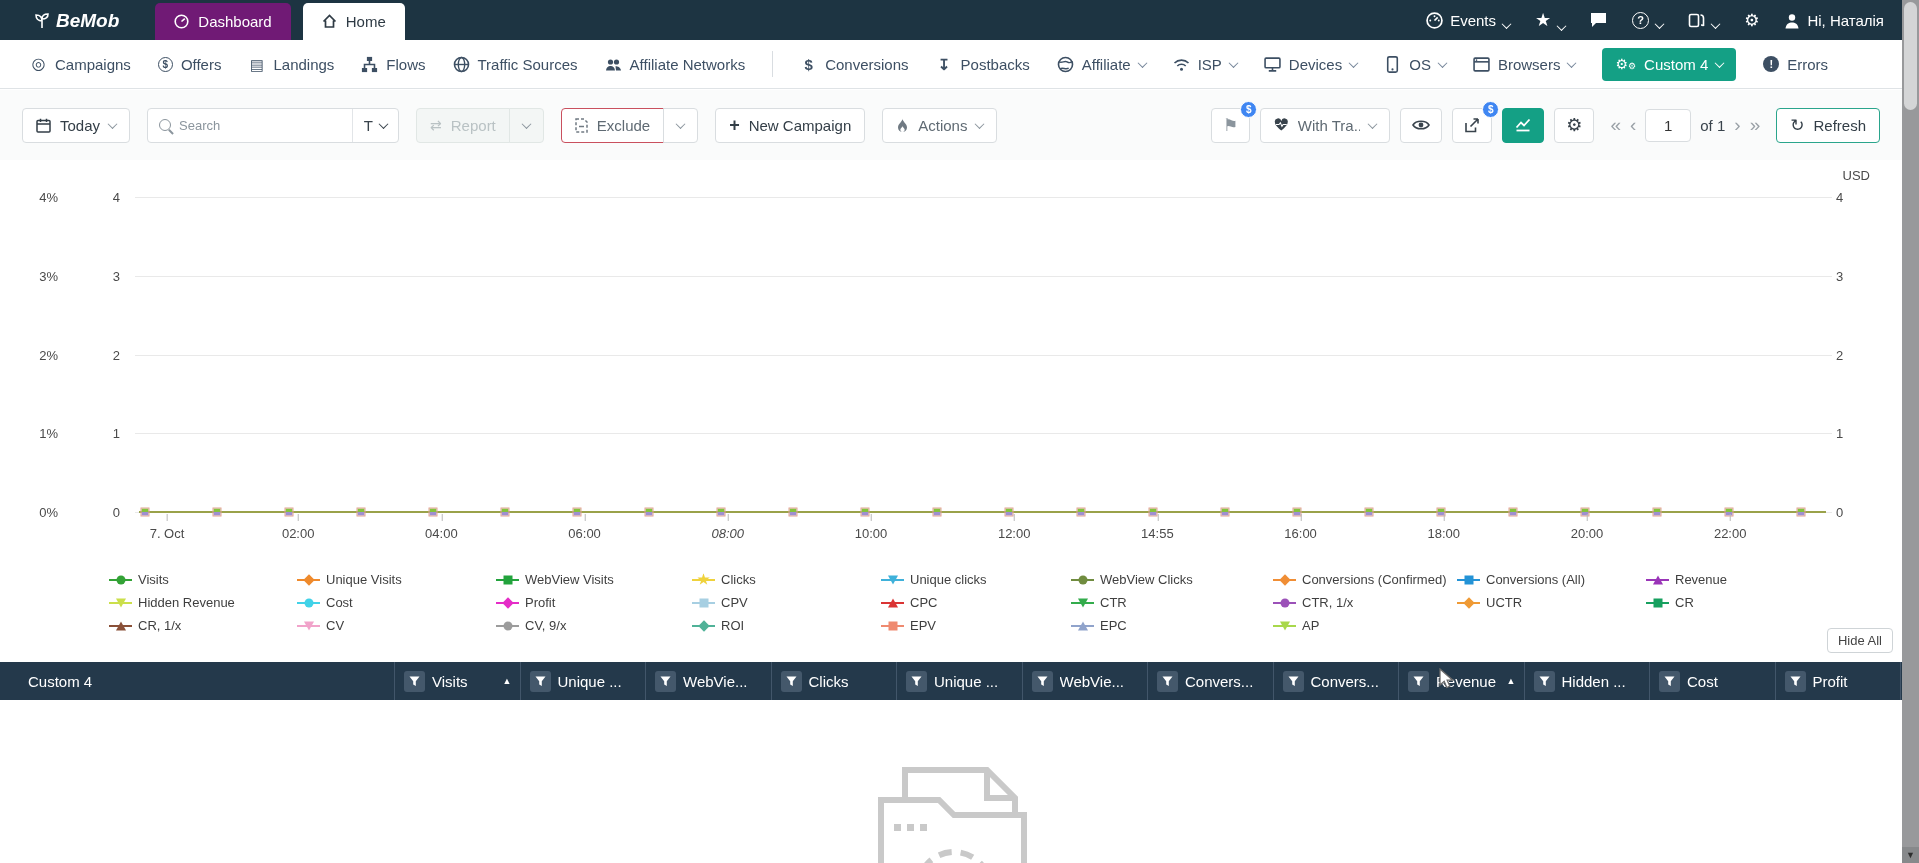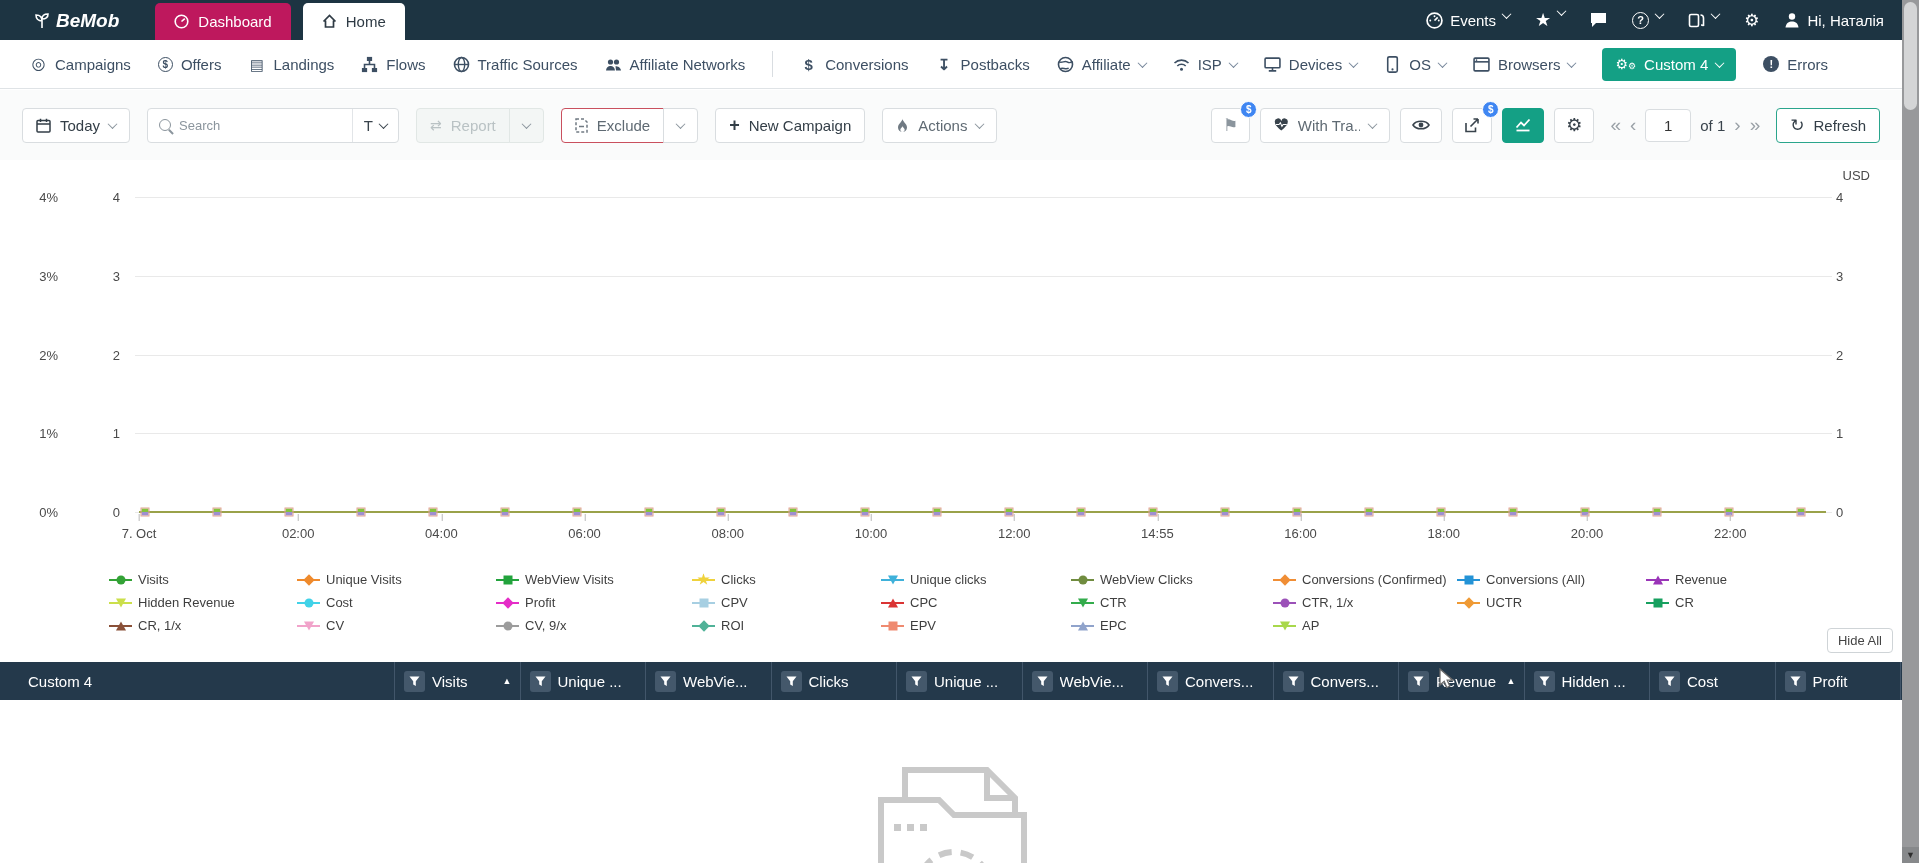--- a/index.html
+++ b/index.html
@@ -4,24 +4,24 @@
 <style>
   *{box-sizing:border-box;margin:0;padding:0}
   html,body{background:#e8e8e8}
   body{font-family:"Liberation Sans",sans-serif}
   #app{position:relative;width:1919px;height:863px;background:#fff;overflow:hidden}
 
   
   #topbar{position:absolute;left:0;top:0;width:1902px;height:40px;background:#1d3442;display:flex;align-items:flex-end}
   .logo{display:flex;align-items:center;gap:6px;color:#fff;font-size:19px;font-weight:bold;font-style:italic;margin:0 36px 8px 34px}
   .tab{height:37px;display:flex;align-items:center;gap:9px;padding:0 19px;border-radius:5px 5px 0 0;font-size:15px}
-  .tab.gray{background:#be185d;color:#fff}
+  .tab.gray{background:#701a75;color:#fff}
   .tab.white{background:#fff;color:#2e3a44;margin-left:12px}
   .tbr-right{margin-left:auto;display:flex;align-items:center;gap:25px;color:#fff;font-size:15px;margin-right:18px;height:40px}
-  .tbr-item{display:flex;align-items:flex-start;gap:7px;cursor:pointer}
+  .tbr-item{display:flex;align-items:flex-end;gap:7px;cursor:pointer}
   .chev{width:7px;height:7px;border-right:1.6px solid currentColor;border-bottom:1.6px solid currentColor;transform:rotate(45deg) translate(-1px,-1px);display:inline-block;flex:none}
   .qmark,.excl{width:17px;height:17px;border-radius:50%;border:1.7px solid currentColor;display:inline-flex;align-items:center;justify-content:center;font-size:11px;font-weight:bold}
   .gear{font-size:17px;line-height:1}
 
   
   #navbar{position:absolute;left:0;top:40px;width:1902px;height:49px;background:#fff;border-bottom:1px solid #dfe3e6;display:flex;align-items:center;gap:27px;padding-left:30px;color:#3d4f63;font-size:15px}
   .nav-item{display:flex;align-items:center;gap:8px;cursor:pointer;white-space:nowrap}
   .nav-item .chev{color:#76869a}
   .ni{font-size:15px;line-height:1;display:inline-flex;align-items:center;justify-content:center;width:17px;height:17px}
   .vdiv{width:1px;height:26px;background:#d9dde1}
@@ -441,25 +441,25 @@
           <span class="mk" style="left: 1234px;"></span>
           <span class="mk" style="left: 1306px;"></span>
           <span class="mk" style="left: 1378px;"></span>
           <span class="mk" style="left: 1450px;"></span>
           <span class="mk" style="left: 1522px;"></span>
           <span class="mk" style="left: 1594px;"></span>
           <span class="mk" style="left: 1666px;"></span>
         </div>
       <div id="xlabels">
 
-      <span class="xlab" style="left: 4px;">7. Oct</span>
+      <span class="xlab" style="left: 32px;">7. Oct</span>
           <span class="xlab" style="left: 163.2px;">02:00</span>
           <span class="xlab" style="left: 306.4px;">04:00</span>
           <span class="xlab" style="left: 449.6px;">06:00</span>
-          <span class="xlab" style="left: 592.8px;">08:00</span>
+          <span class="xlab" style="left: 592.8px; font-style: italic;">08:00</span>
           <span class="xlab" style="left: 736px;">10:00</span>
           <span class="xlab" style="left: 879.2px;">12:00</span>
           <span class="xlab" style="left: 1022.4px;">14:55</span>
           <span class="xlab" style="left: 1165.6px;">16:00</span>
           <span class="xlab" style="left: 1308.8px;">18:00</span>
           <span class="xlab" style="left: 1452px;">20:00</span>
           <span class="xlab" style="left: 1595.2px;">22:00</span>
         </div>
     </div>
   </section>

